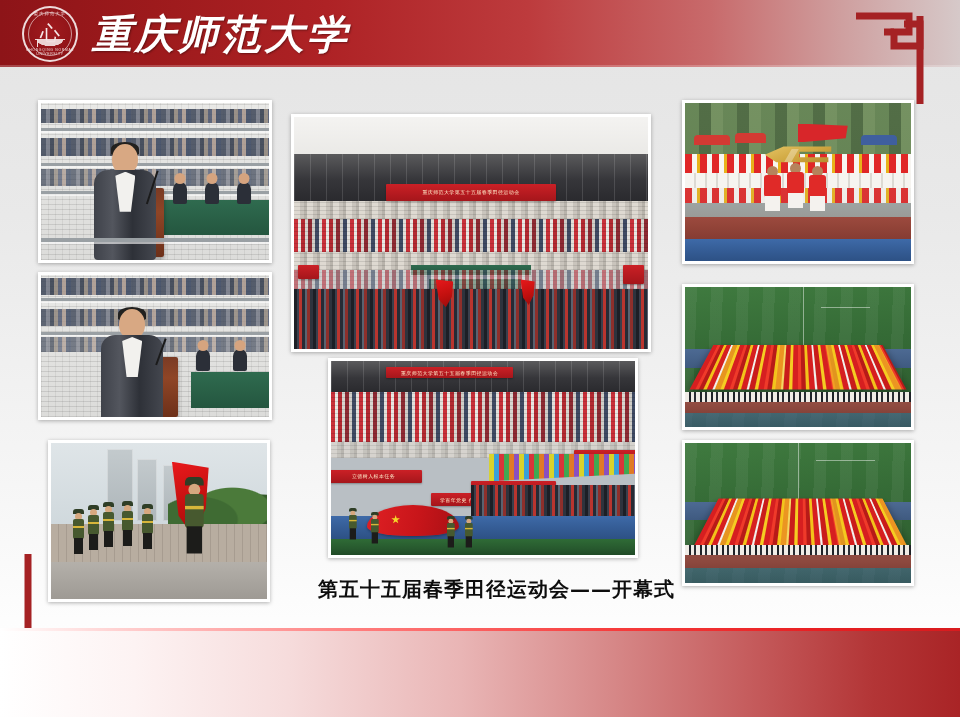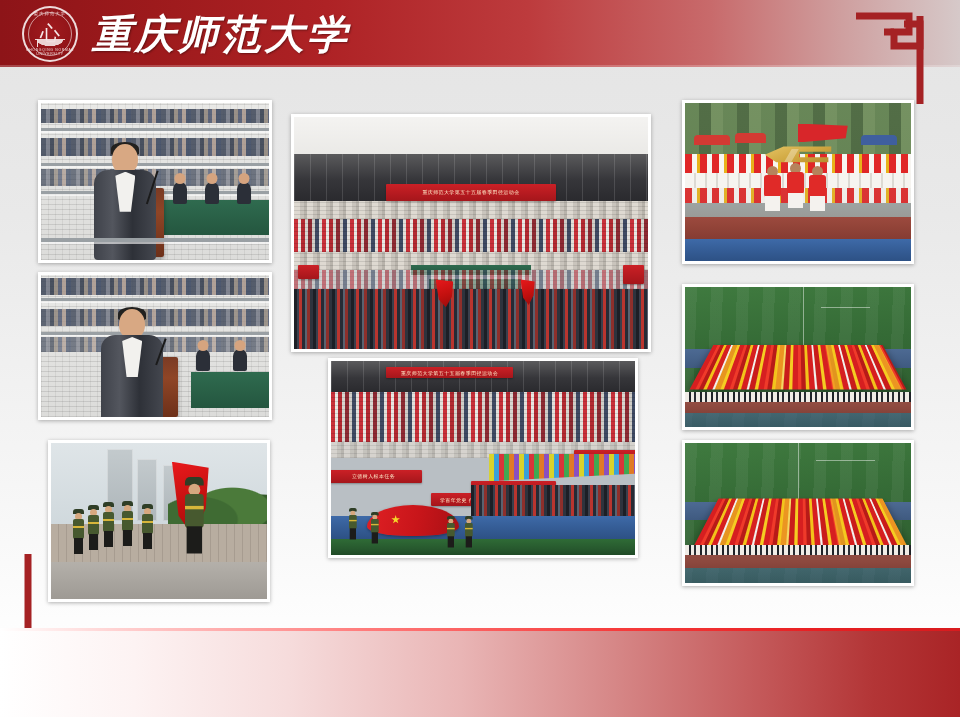--- a/index.html
+++ b/index.html
@@ -475,16 +475,17 @@
       <div class="lane-blue" style="top:42%;height:13%"></div>
       <div class="lane-red" style="top:76%;height:13%"></div>
       <div class="lane-blue" style="top:89%;height:11%;opacity:.6"></div>
       <div class="formation" style="left:10%;top:32%;width:82%;height:44%">
         <div class="glyphband"></div>
       </div>
       <div class="perf-front" style="bottom:20%"></div>
     </div>
   </div>
 
+  <div class="caption">第五十五届春季田径运动会——开幕式</div>
 
   <div class="band"></div>
 
 </div>
 
 </body></html>

